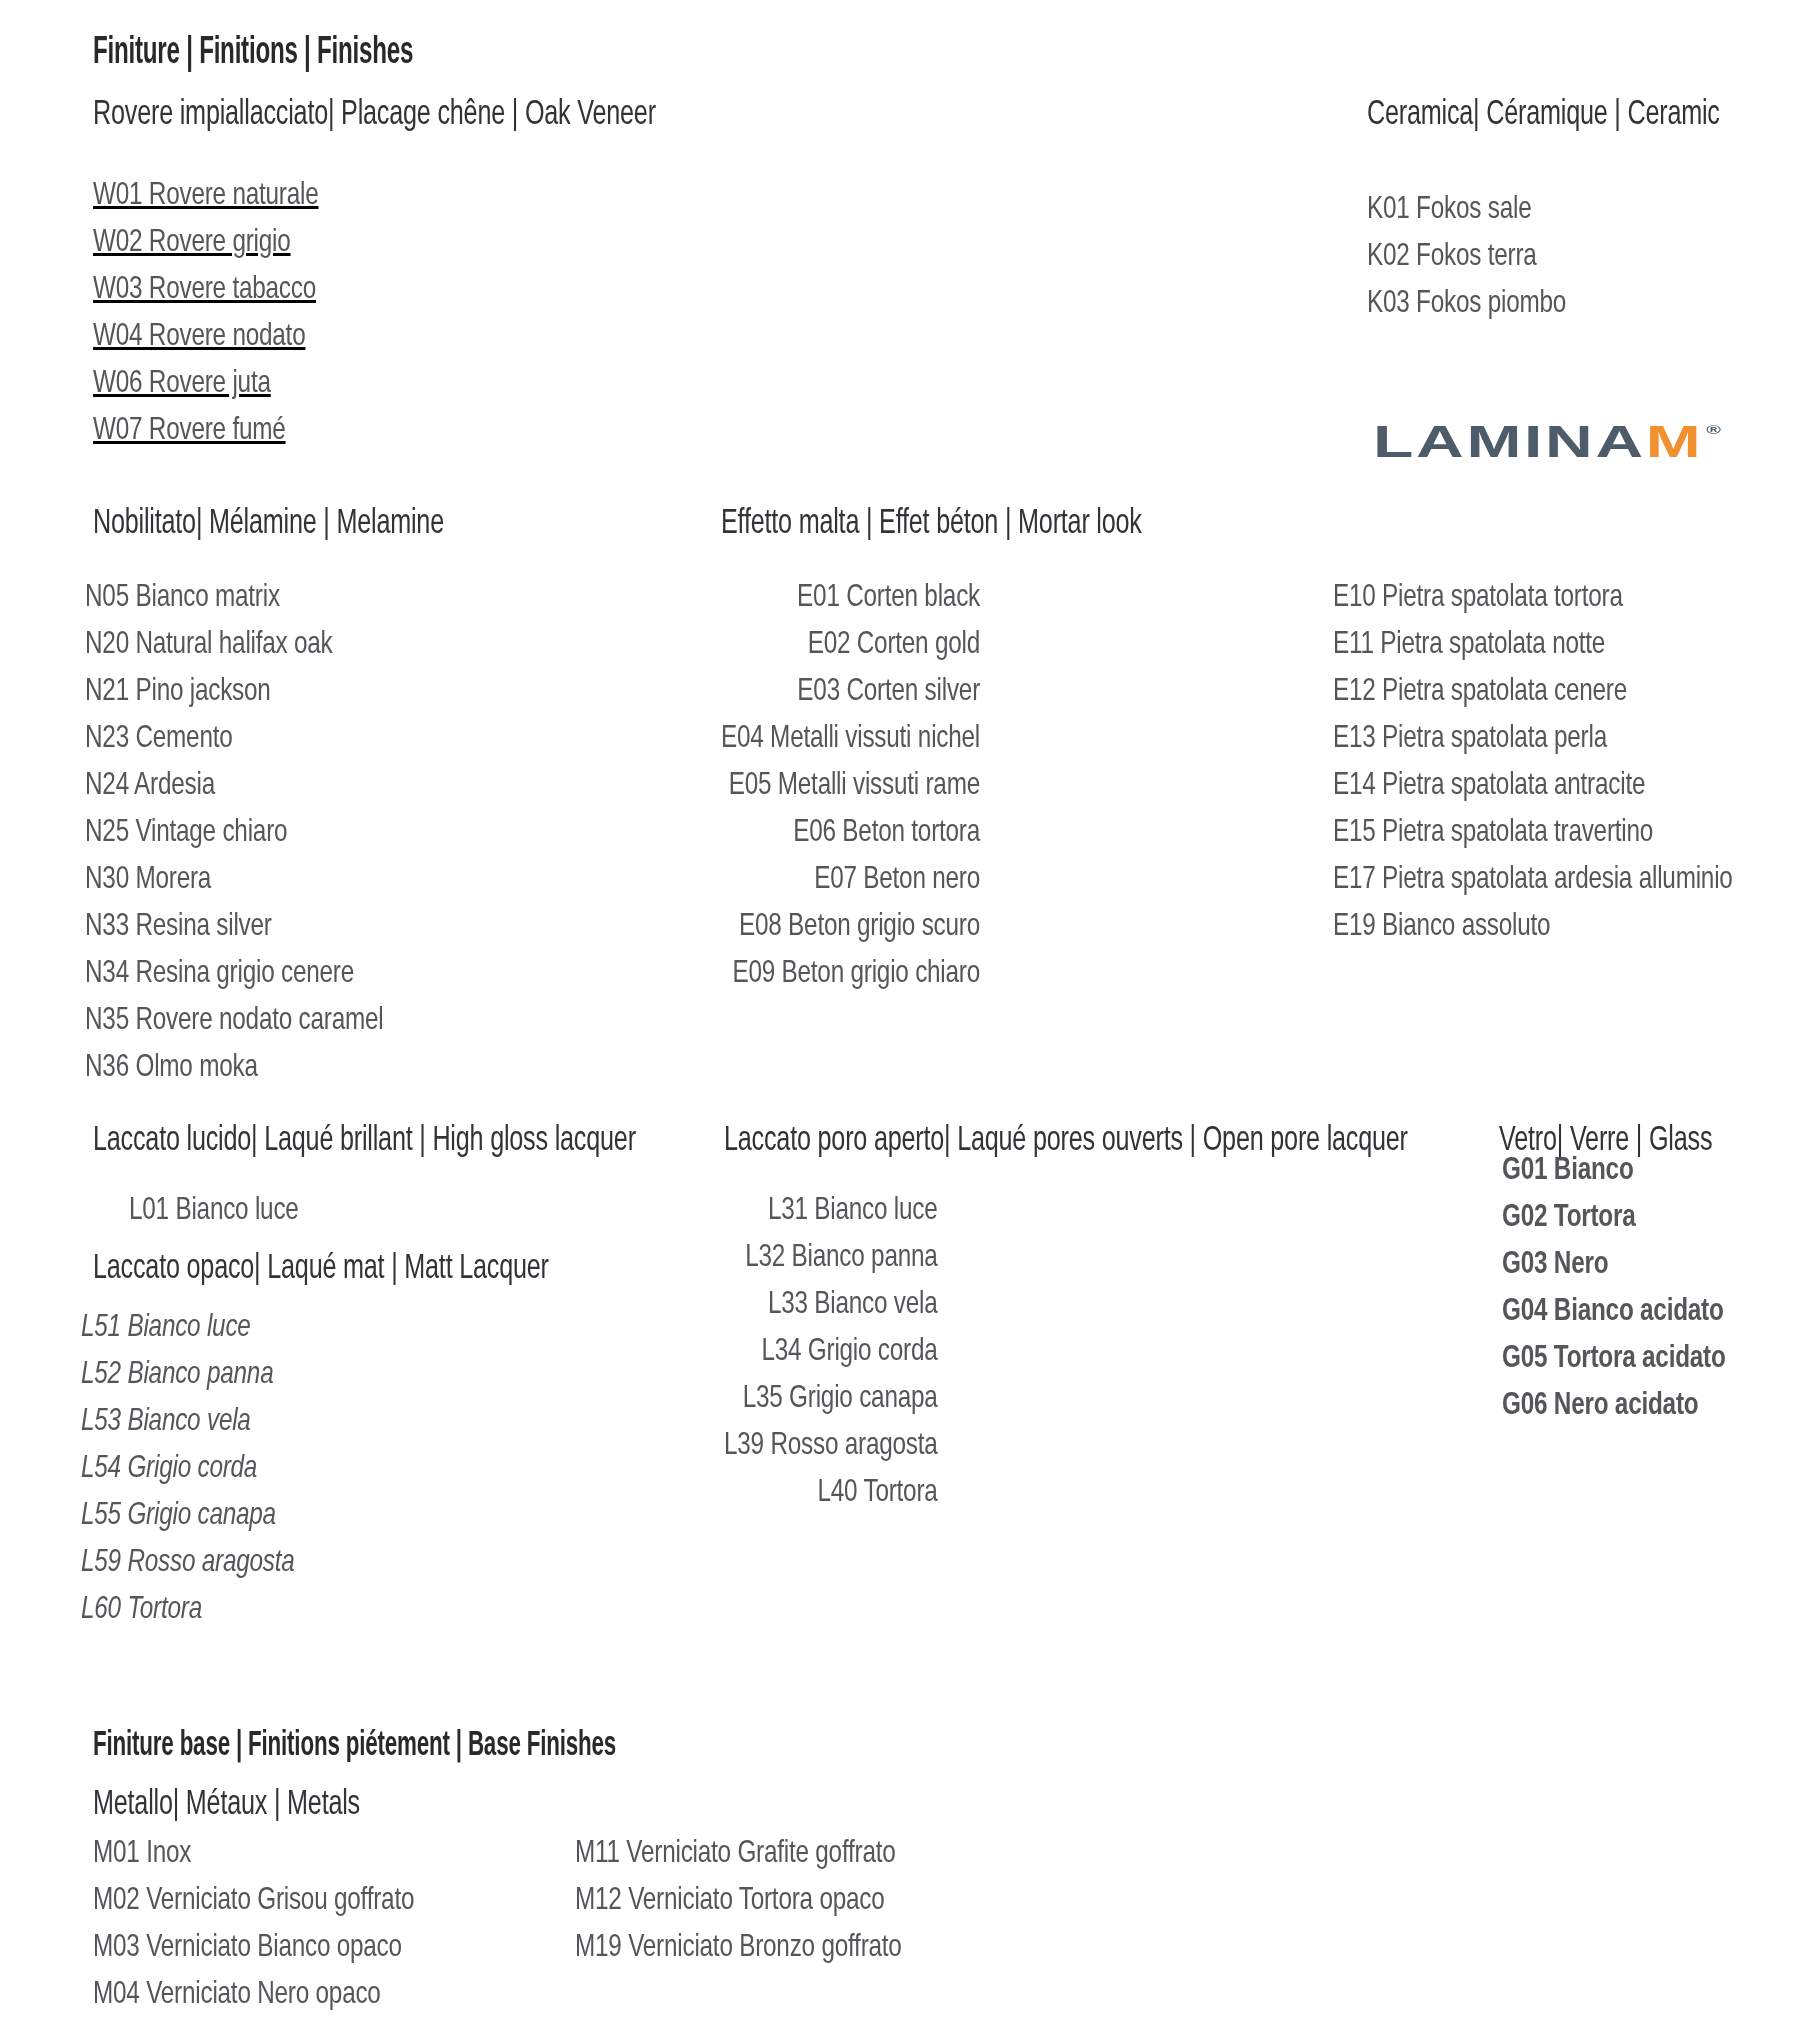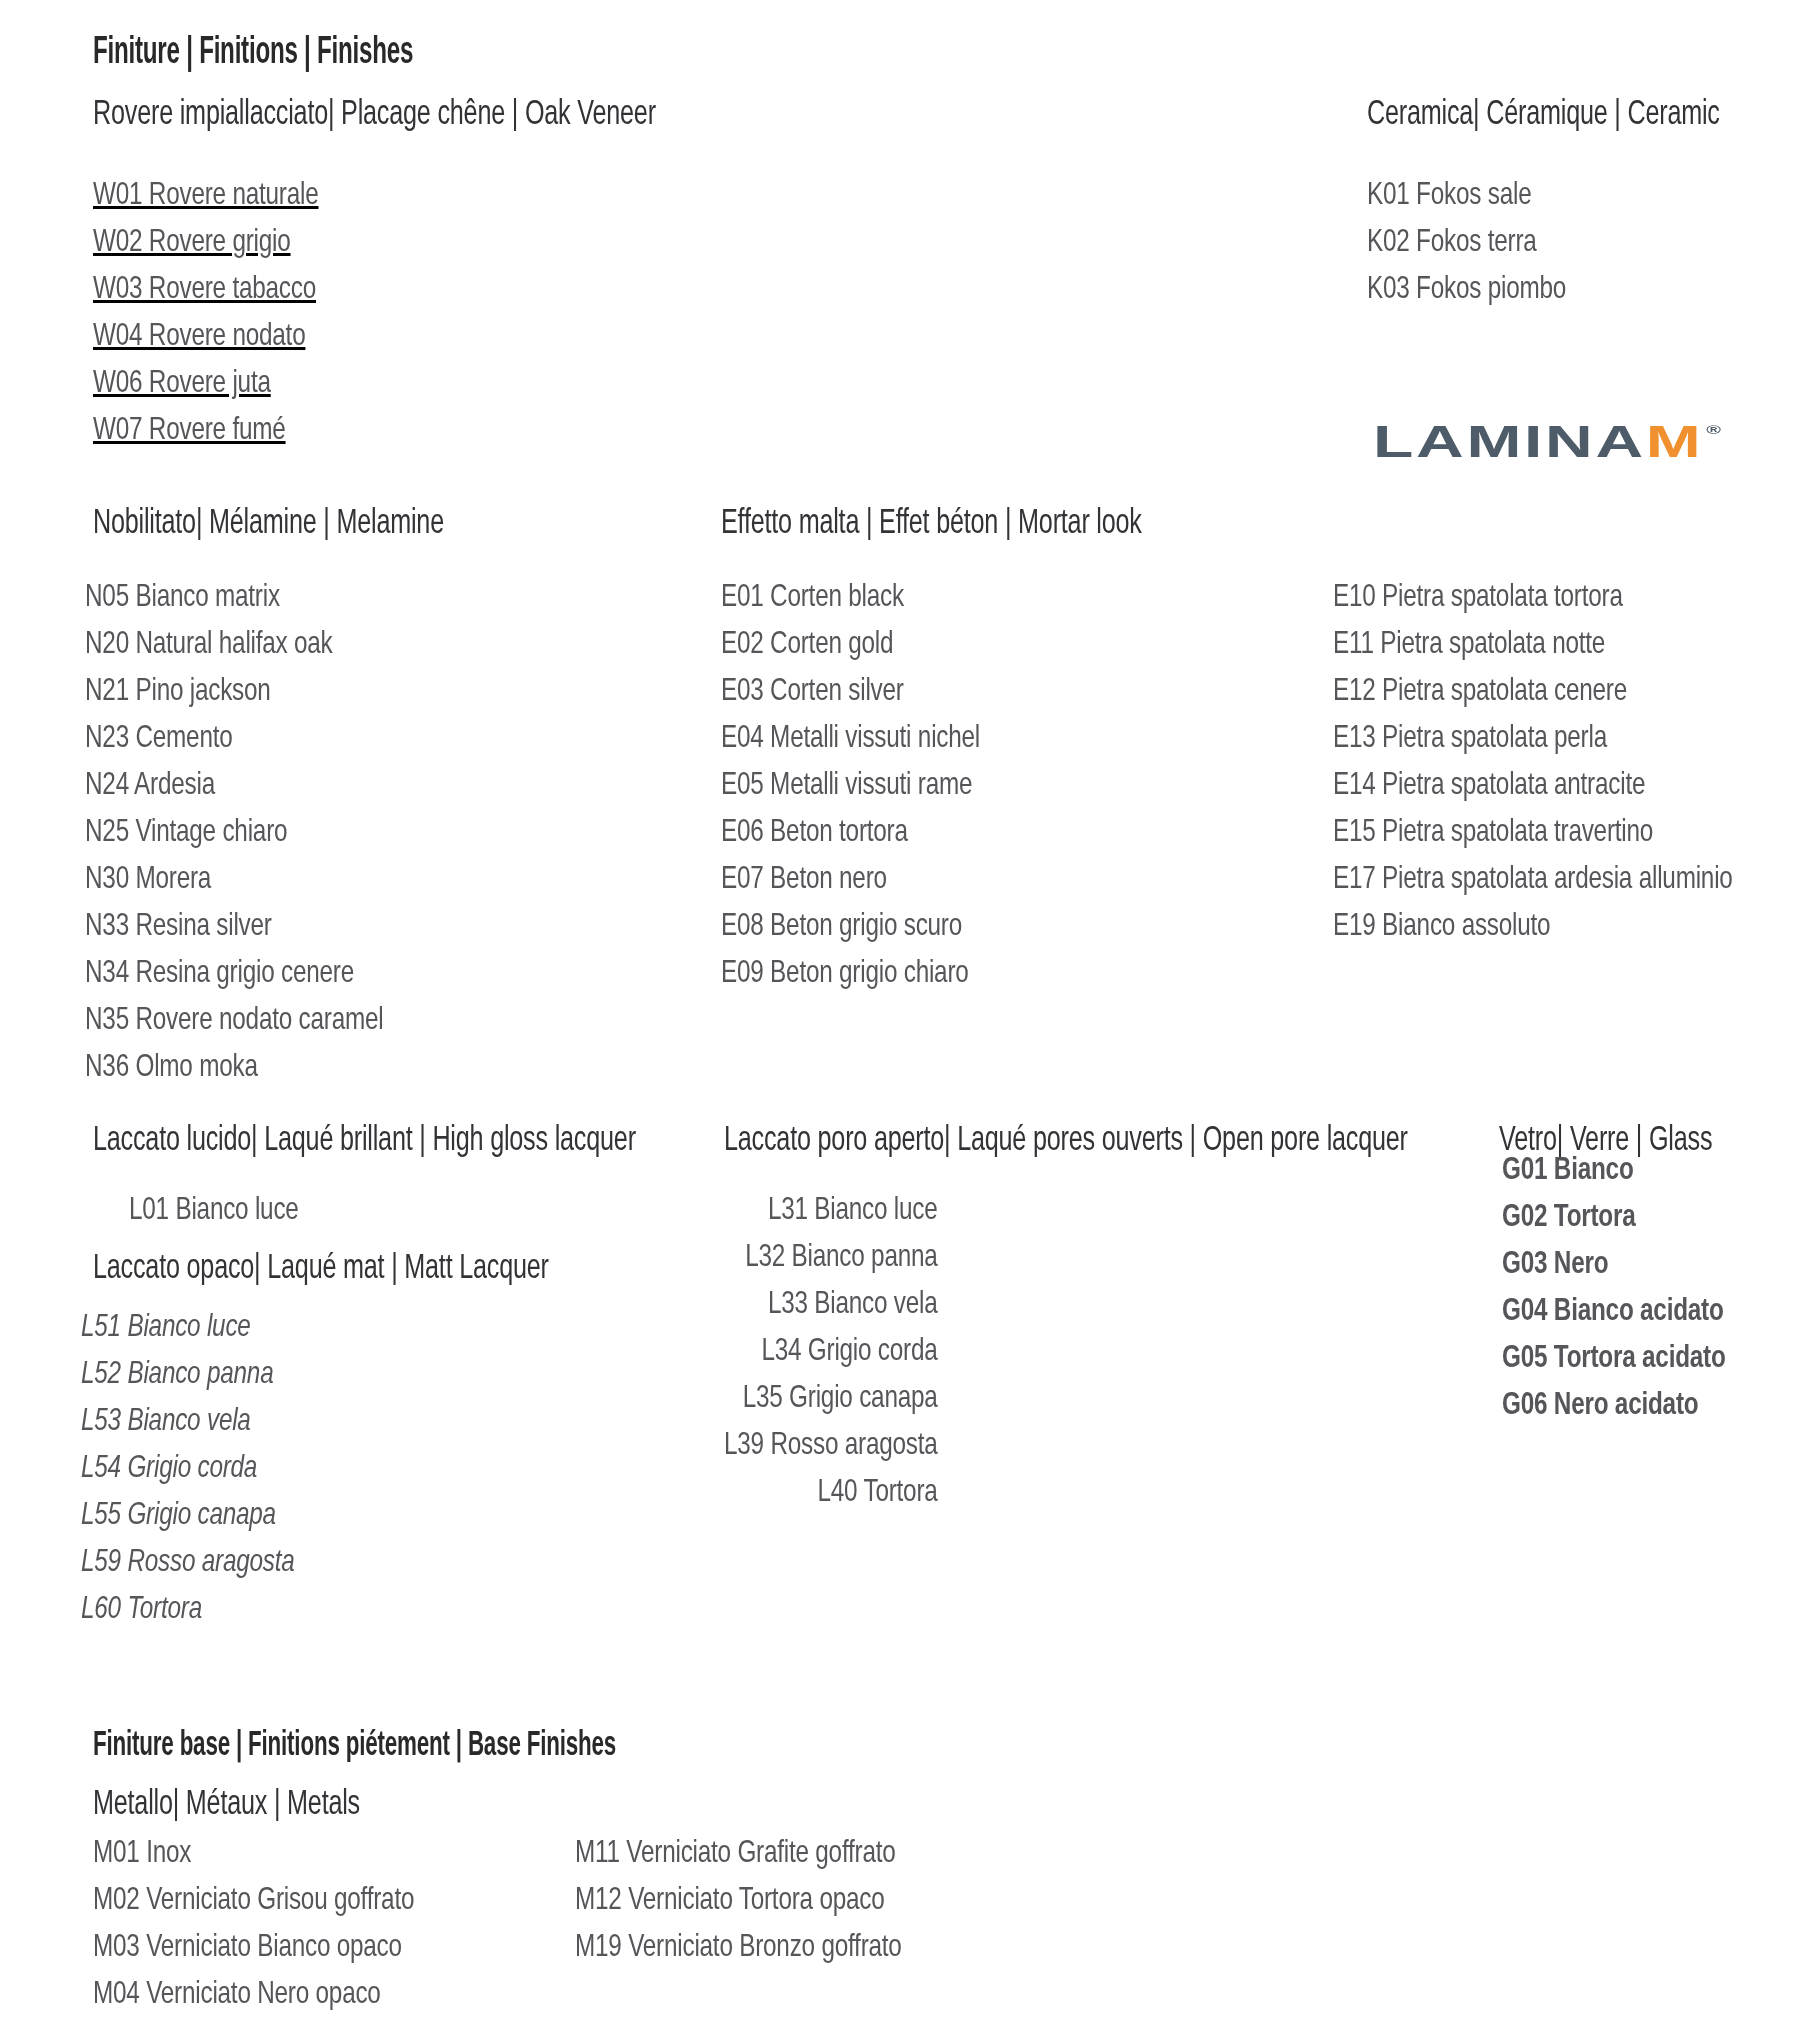--- a/index.html
+++ b/index.html
@@ -62,26 +62,26 @@
     font-size: 13.3px;
     vertical-align: 23px;
     letter-spacing: 0;
     margin-left: 1.8px;
   }
   
   .pos-title      { left: 93px;  top: 28px; }
   .pos-h-oak      { left: 93px;  top: 89px; }
   .pos-h-ceramic  { left: 1367px; top: 89px; }
   .pos-l-oak      { left: 93px;  top: 170px; text-decoration: underline; }
-  .pos-l-ceramic  { left: 1367px; top: 170px; }
+  .pos-l-ceramic  { left: 1367px; top: 184px; }
   .pos-logo       { left: 1373px; top: 410px; }
   .pos-h-melamine { left: 93px;  top: 498px; }
   .pos-h-mortar   { left: 721px;  top: 498px; }
   .pos-l-melamine { left: 85px;  top: 572px; }
-  .pos-l-mortar1  { left: 721px;  top: 572px; }
+  .pos-l-mortar1  { left: 721px;  top: 572px; text-align: right; }
   .pos-l-mortar2  { left: 1285px; top: 572px; margin-left: 48px; }
   .pos-h-gloss    { left: 93px;  top: 1115px; }
   .pos-h-openpore { left: 724px;  top: 1115px; }
   .pos-h-glass    { left: 1499px; top: 1115px; }
   .pos-l-gloss    { left: 93px;  top: 1185px; margin-left: 36px; }
   .pos-h-matt     { left: 93px;  top: 1243px; }
   .pos-l-matt     { left: 81px;  top: 1302px; font-style: italic; }
   .pos-l-openpore { left: 724px;  top: 1185px; text-align: right; }
   .pos-l-glass    { left: 1502px; top: 1145px; font-weight: bold; }
   .pos-h-base     { left: 93px;  top: 1720px; }

